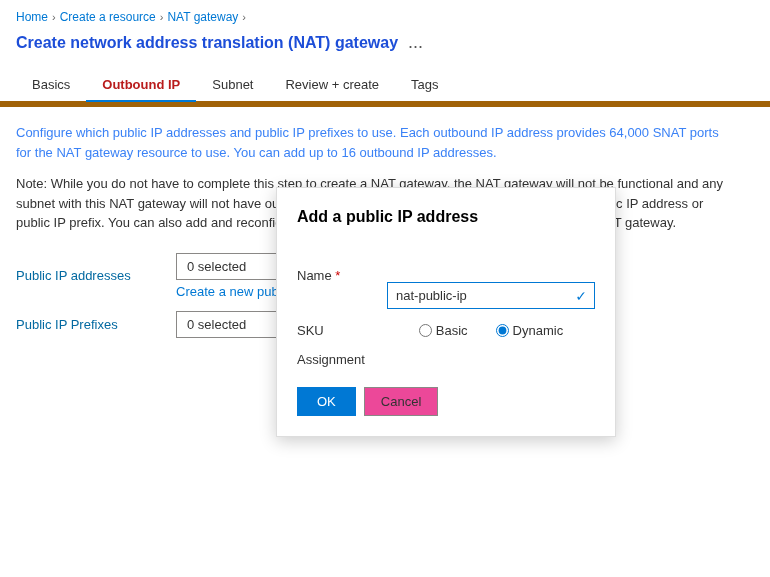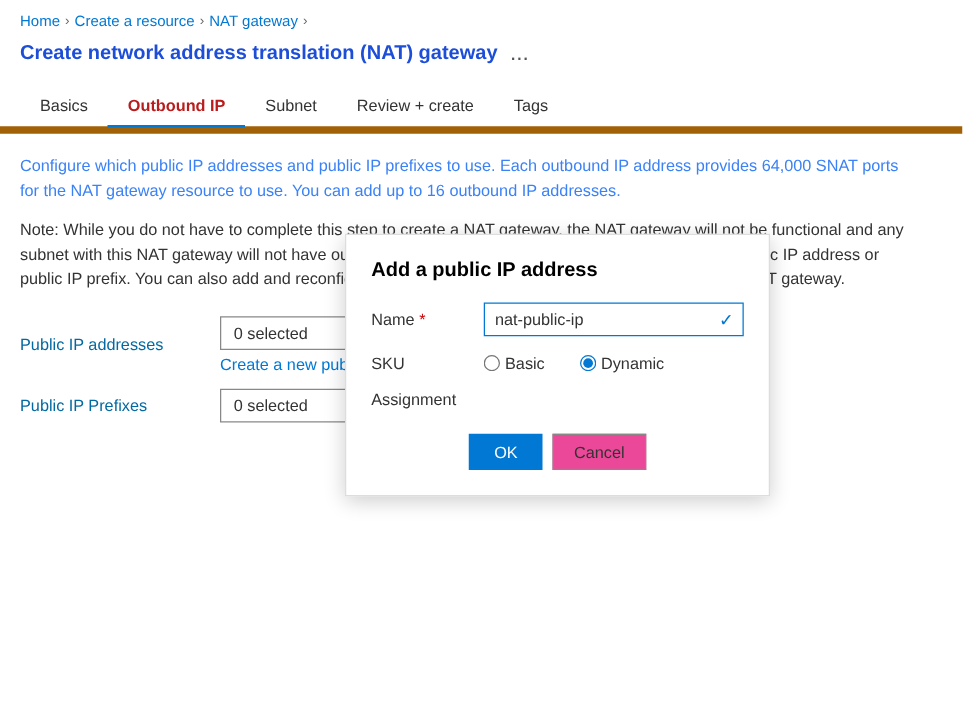--- a/index.html
+++ b/index.html
@@ -144,20 +144,21 @@
       color: #333;
       width: 90px;
       flex-shrink: 0;
     }
     .modal-label .required {
       color: #c00;
     }
     .modal-input-wrapper {
       flex: 1;
       position: relative;
+      margin-top: 40px;
     }
     .modal-input {
       width: 100%;
       border: 1px solid #0078d4;
       padding: 5px 28px 5px 8px;
       font-size: 13px;
       color: #333;
       outline: none;
     }
     .input-check {
@@ -166,37 +167,37 @@
       top: 50%;
       transform: translateY(-50%);
       color: #0078d4;
       font-size: 14px;
     }
     .radio-group {
       display: flex;
       align-items: center;
       gap: 28px;
       flex: 1;
+      justify-content: center;
     }
     .radio-option {
       display: flex;
       align-items: center;
       gap: 4px;
       font-size: 13px;
       cursor: pointer;
     }
     .radio-option input[type="radio"] {
       accent-color: #0078d4;
       cursor: pointer;
     }
     .modal-buttons {
       display: flex;
       gap: 8px;
       margin-top: 20px;
-      justify-content: center;
     }
     .btn-ok {
       background: #0078d4;
       color: #fff;
       border: none;
       padding: 6px 20px;
       font-size: 13px;
       cursor: pointer;
       font-family: inherit;
     }

